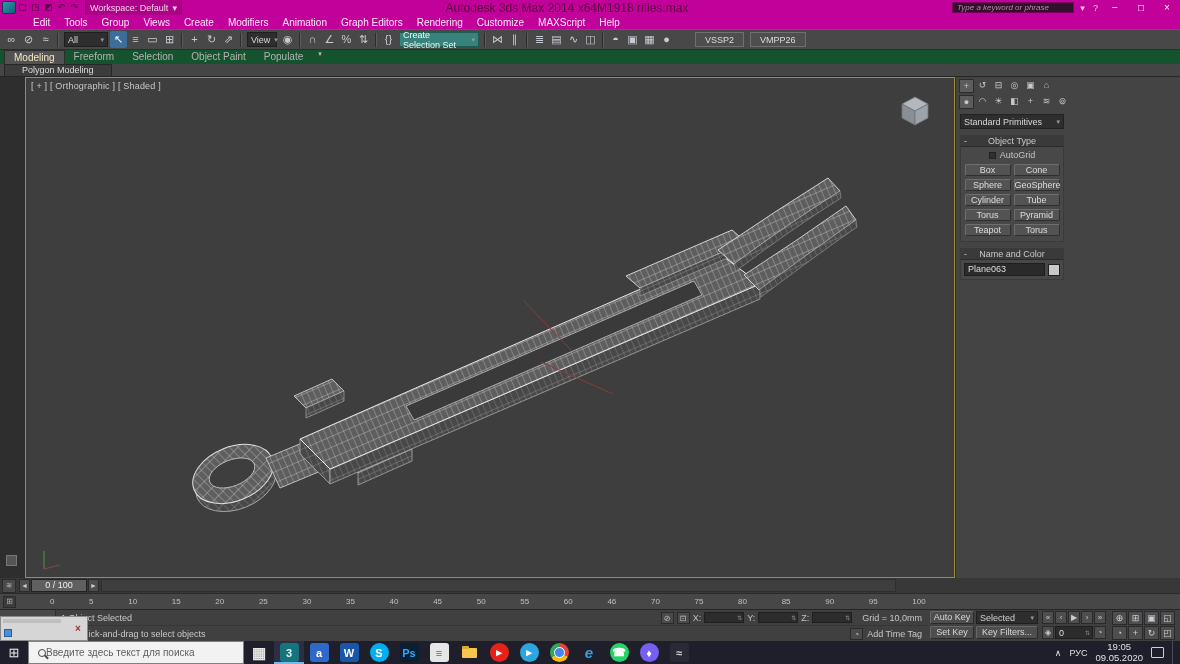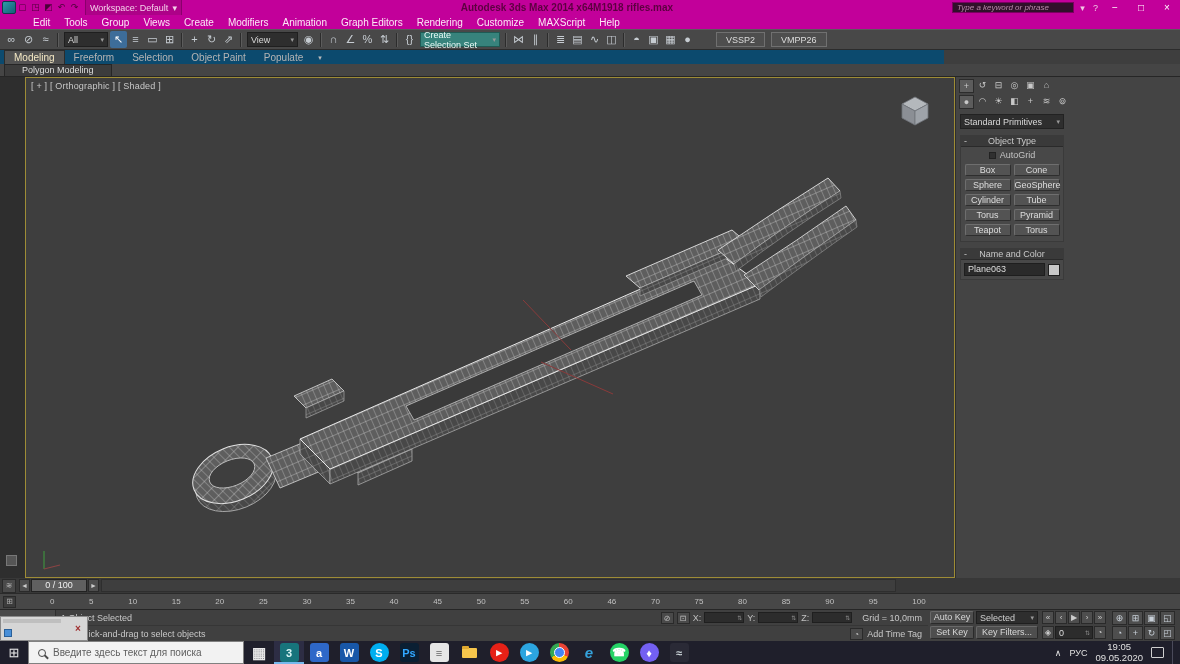--- a/index.html
+++ b/index.html
@@ -4,39 +4,39 @@
 <style>
 *{margin:0;padding:0;box-sizing:border-box}
 html,body{width:1180px;height:664px;overflow:hidden;background:#000}
 #root{position:relative;width:1180px;height:664px;font-family:"Liberation Sans",sans-serif;background:#3e3e3e;overflow:hidden}
 .abs{position:absolute}
 
 #titlebar{left:0;top:0;width:1180px;height:15px;background:#c2009a;display:flex;align-items:center}
 .logo{width:14px;height:13px;margin-left:2px;background:linear-gradient(135deg,#2d9aa8,#145f78);border:1px solid #0c3a4a;border-radius:2px;flex:none}
 .qat-ic{width:13px;text-align:center;font-size:9px;color:#4a0038;line-height:13px}
 .ws-dd{margin-left:4px;height:28px;background:#ad0288;border:1px solid #8a006c;color:#f4d2ea;font-size:9px;display:flex;align-items:center;padding:0 4px;gap:4px}
-.title-mid{margin:0 auto;display:flex;gap:0;font-size:10px;color:#5c0040;font-weight:bold;white-space:nowrap}
+.title-mid{margin:0 auto;display:flex;gap:0;font-size:12px;color:#5c0040;font-weight:normal;white-space:nowrap}
 .tsearch{width:122px;height:11px;background:#30102a;border:1px solid #7a0060;display:flex;align-items:center;padding:0 4px;margin-right:2px}
 .tsearch span{color:#b88aa8;font-size:8px;font-style:italic;white-space:nowrap;overflow:hidden}
 .ts-ic{width:13px;text-align:center;font-size:9px;color:#f0c8e4}
 .winbtn{width:26px;height:15px;line-height:15px;text-align:center;font-size:10px;color:#fff}
 
 #menubar{left:0;top:15px;width:1180px;height:14px;background:#c2009a;display:flex;align-items:center;padding-left:26px}
 .menu-item{font-size:10px;color:#fce8f6;padding:0 7px;white-space:nowrap}
 
 #toolbar{left:0;top:29px;width:1180px;height:21px;background:#484848;border-top:1px solid #5c5c5c;border-bottom:1px solid #2c2c2c;display:flex;align-items:center;padding-left:3px}
 .tbi{min-width:17px;height:17px;line-height:16px;text-align:center;font-size:11px;color:#c6ccd2;border-radius:2px;flex:none}
 .tbi.active{background:#3d6d99;color:#fff}
 .tsep{width:2px;height:14px;border-left:1px solid #2c2c2c;border-right:1px solid #5c5c5c;margin:0 3px;flex:none}
 .tdd{height:15px;background:#2e2e2e;border:1px solid #1f1f1f;color:#d8d8d8;font-size:9px;display:flex;align-items:center;justify-content:space-between;padding:0 3px;margin:0 2px;flex:none}
 .tdd .arr{font-size:7px;color:#999;margin-left:4px}
 .tdd.teal{background:#37837c;color:#eafaf6;border-color:#1f5a54}
 .tbtn{height:15px;border:1px solid #707070;background:#4e4e4e;color:#ddd;font-size:9px;padding:0 9px;margin-left:6px;display:flex;align-items:center;flex:none}
 
-#ribbon{left:0;top:50px;width:944px;height:14px;background:#0c4a6e;display:flex;align-items:flex-end;padding-left:4px}
+#ribbon{left:0;top:50px;width:1180px;height:14px;background:#14532d;display:flex;align-items:flex-start;padding-left:4px}
 .rtab{font-size:10px;color:#b4b4b4;padding:1px 9px}
 .rtab.active{background:#525252;color:#f4e8c4;border:1px solid #2c2c2c;border-bottom:none}
 .rarrow{font-size:7px;color:#bbb;padding:0 6px 2px}
 #subtab{left:0;top:64px;width:1180px;height:13px;background:#454545;border-bottom:1px solid #262626;display:flex;align-items:center;padding-left:4px}
 .psubtab{font-size:9px;color:#ddd;background:#3c3c3c;border:1px solid #262626;border-bottom:none;padding:0 17px;height:12px;line-height:11px}
 
 #leftstrip{left:0;top:77px;width:25px;height:501px;background:#2e2e2e}
 #leftstrip .mini{position:absolute;left:6px;bottom:12px;width:11px;height:11px;background:#555;border:1px solid #777}
 #viewport{left:25px;top:77px;width:930px;height:501px;background:#3e3e3e;border:1px solid #9e8c36;overflow:hidden}
 #vp-label{position:absolute;left:5px;top:3px;font-size:9px;color:#c8c8c8;letter-spacing:.2px;z-index:2}
@@ -95,21 +95,21 @@
 .navgrid{position:absolute;left:1112px;top:611px;display:grid;grid-template-columns:repeat(4,15px);grid-auto-rows:14px;gap:1px}
 .nav{background:#4e4e4e;border:1px solid #2a2a2a;color:#c8d0d8;font-size:9px;line-height:12px;text-align:center}
 
 #miniwin{left:0;top:616px;width:88px;height:25px;background:#d6d6d6;border:1px solid #8a8a8a;z-index:5}
 #miniwin .mbar{position:absolute;left:2px;top:2px;width:58px;height:4px;background:#bfbfbf}
 #miniwin .mclose{position:absolute;right:3px;top:6px;width:12px;height:12px;color:#a03030;font-size:10px;line-height:12px;text-align:center;font-weight:bold}
 #miniwin .mico{position:absolute;left:3px;bottom:3px;width:8px;height:8px;background:#4a90d9;border:1px solid #2a6099}
 
 #taskbar{left:0;top:641px;width:1180px;height:23px;background:#1f1f2b;display:flex;align-items:center;z-index:6}
 #start{width:28px;height:23px;color:#e8e8e8;font-size:13px;line-height:23px;text-align:center}
-#tsearchbar{width:216px;height:23px;background:#f2f2f2;display:flex;align-items:center;gap:7px;padding:0 9px;border:1px solid #808080}
+#tsearchbar{width:216px;height:23px;background:#f2f2f2;display:flex;align-items:center;padding:0 9px;border:1px solid #808080}
 #tsearchbar span{font-size:10px;color:#5f5f5f;white-space:nowrap}
 .mag{width:8px;height:8px;border:1.5px solid #4a4a4a;border-radius:50%;position:relative;flex:none}
 .mag::after{content:"";position:absolute;width:5px;height:1.5px;background:#4a4a4a;right:-4px;bottom:-2px;transform:rotate(45deg)}
 #apps{display:flex}
 .app{width:30px;height:23px;display:flex;align-items:center;justify-content:center}
 .app.active{background:#2d2d44;box-shadow:inset 0 -2px 0 #76b9ed}
 .aic{width:19px;height:19px;border-radius:3px;display:flex;align-items:center;justify-content:center;font-size:11px;font-weight:bold}
 .aic.round{border-radius:50%}
 .aic.big{font-size:15px}
 .aic.edge{font-style:italic;font-size:15px}
@@ -181,21 +181,21 @@
     </div>
     <span class="tbi active">↖</span>
     <span class="tbi">≡</span>
     <span class="tbi">▭</span>
     <span class="tbi">⊞</span>
     <span class="tsep"></span>
     <span class="tbi">+</span>
     <span class="tbi">↻</span>
     <span class="tbi">⇗</span>
     <span class="tsep"></span>
-    <div class="tdd" style="width:51px">
+    <div class="tdd" style="width:30px">
       <span>View</span>
       <span class="arr">▾</span>
     </div>
     <span class="tbi">◉</span>
     <span class="tsep"></span>
     <span class="tbi">∩</span>
     <span class="tbi">∠</span>
     <span class="tbi">%</span>
     <span class="tbi">⇅</span>
     <span class="tsep"></span>

